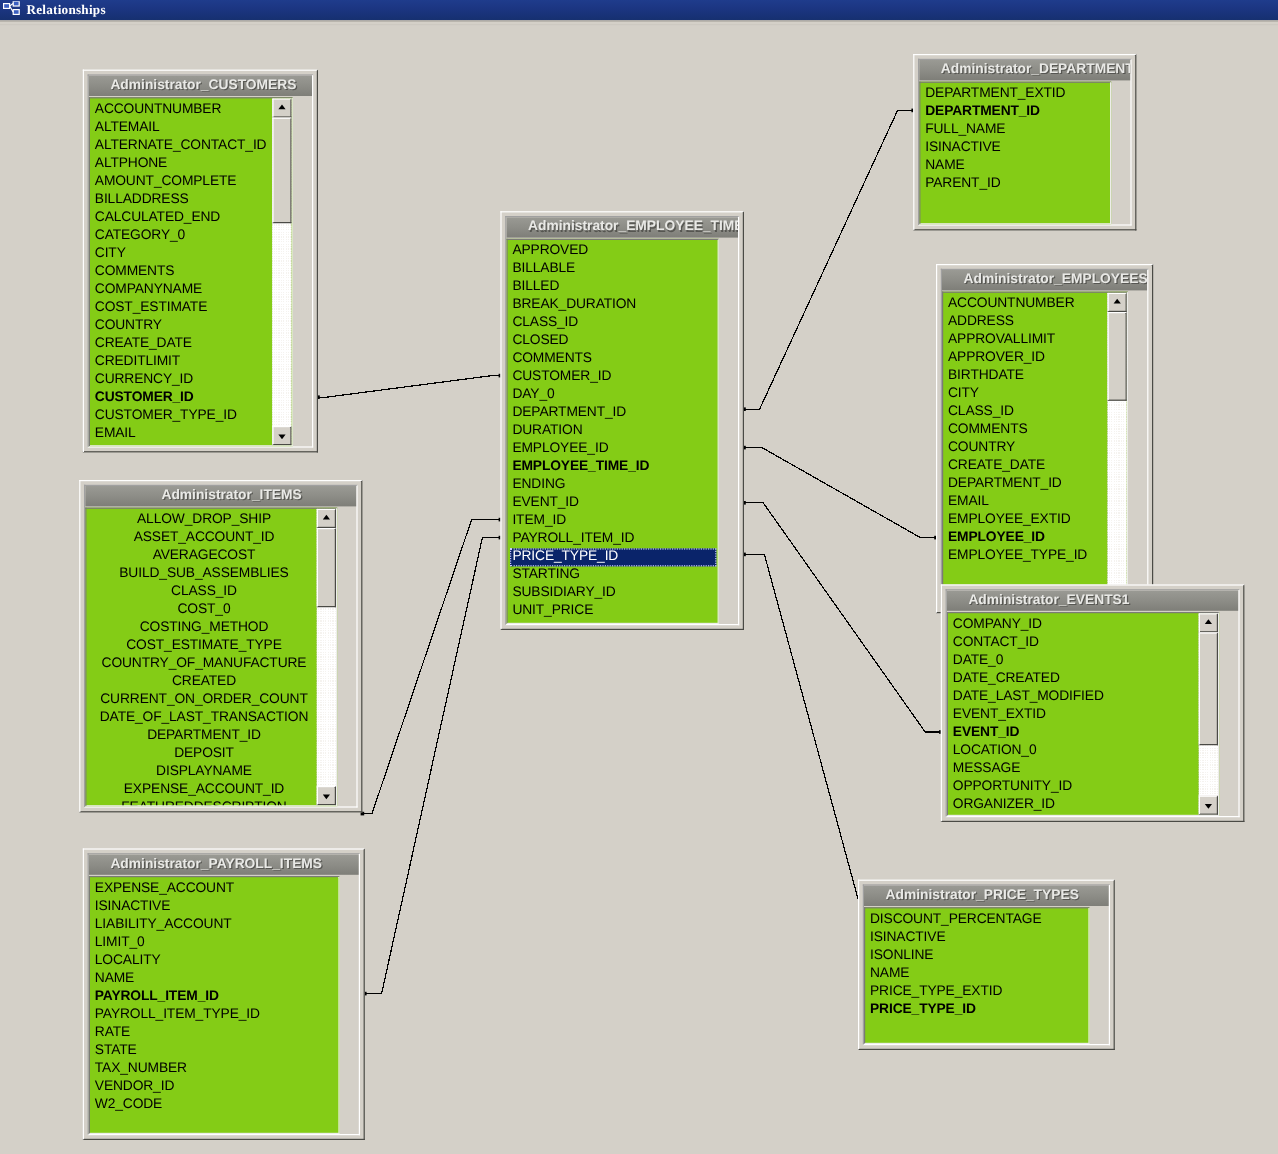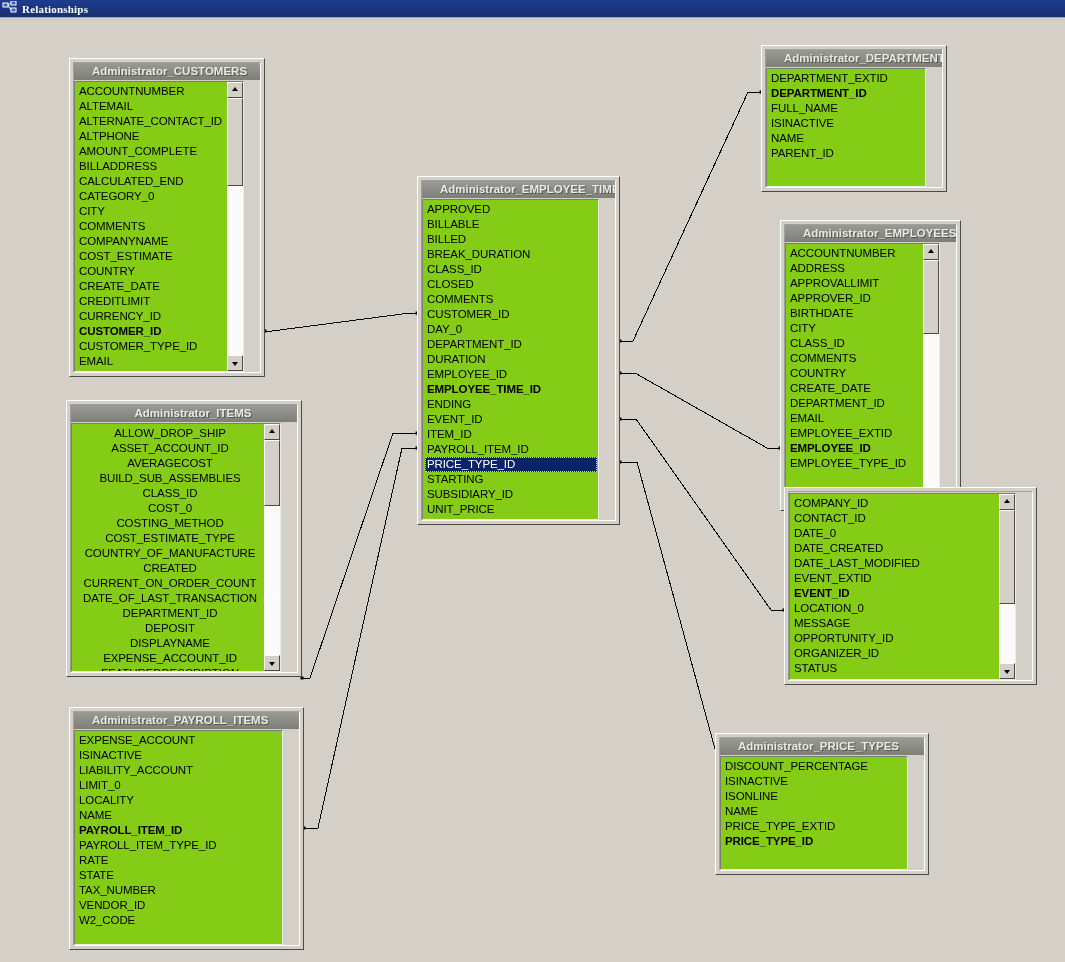--- a/index.html
+++ b/index.html
@@ -385,20 +385,21 @@
             <div class="sb-track">
               <div class="sb-thumb" style="top: 0px; height: 74px;"></div>
             </div>
             <div class="sb-btn down"></div>
           </div>
         </div>
       </div>
     </div>
     <div class="tbl" style="left: 784px; top: 466px; width: 253px; height: 198px;">
       <div class="tbl-inner">
+        <div class="tbl-caption">Administrator_EVENTS1</div>
         <div class="tbl-body">
           <div class="fieldlist">
             <div class="fld">COMPANY_ID</div>
             <div class="fld">CONTACT_ID</div>
             <div class="fld">DATE_0</div>
             <div class="fld">DATE_CREATED</div>
             <div class="fld">DATE_LAST_MODIFIED</div>
             <div class="fld">EVENT_EXTID</div>
             <div class="fld pk">EVENT_ID</div>
             <div class="fld">LOCATION_0</div>

